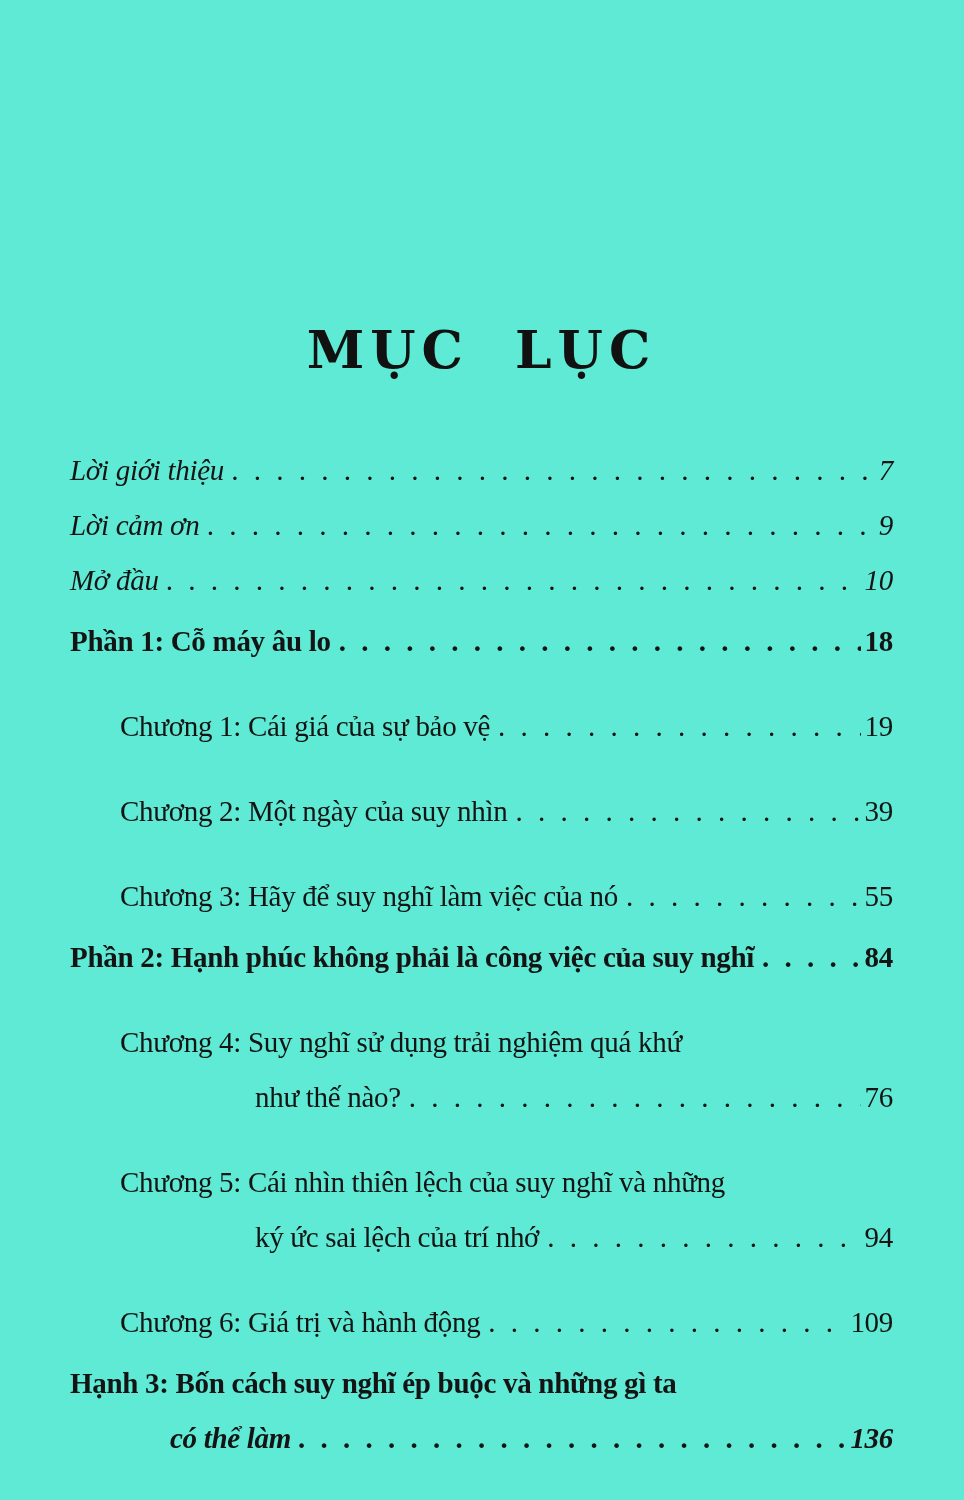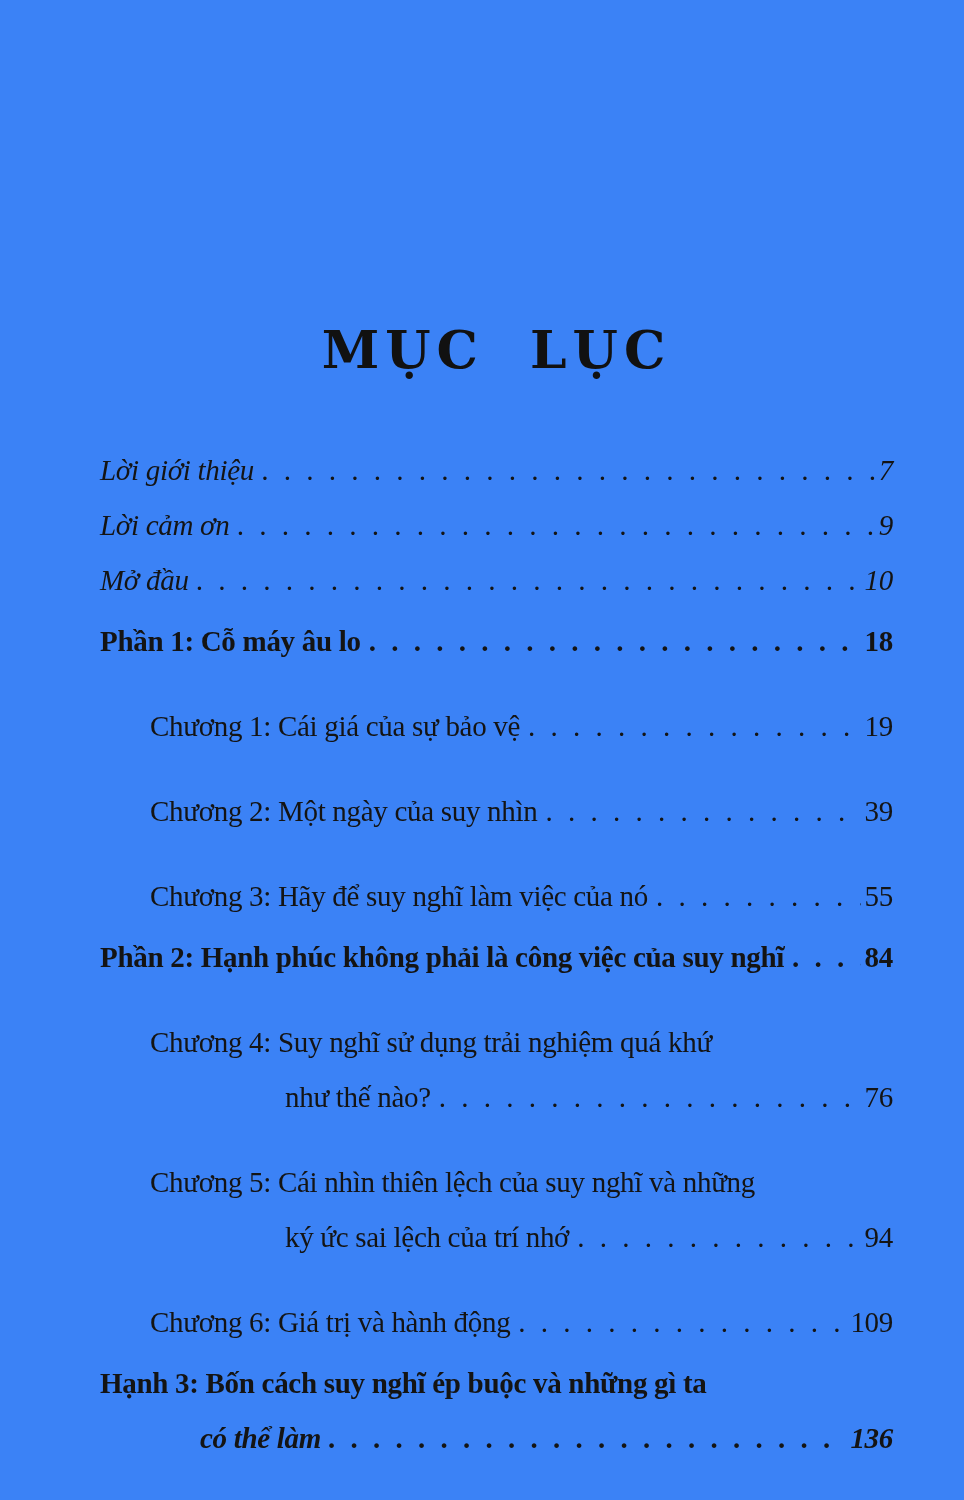--- a/index.html
+++ b/index.html
@@ -4,24 +4,24 @@
 <style>
   html, body { margin: 0; padding: 0; }
   body {
     width: 964px; height: 1500px;
     background: #f2f2f2;
     font-family: "Liberation Serif", "DejaVu Serif", serif;
   }
   .page {
     position: relative;
     width: 964px; height: 1500px;
-    background: #3b82f6;
+    background: #5eead4;
     color: #141414;
     box-sizing: border-box;
-    padding: 320px 71px 0 100px;
+    padding: 320px 71px 0 70px;
     overflow: hidden;
   }
   .title {
     text-align: center;
     font-family: "DejaVu Serif", serif;
     font-weight: bold;
     font-size: 52px;
     line-height: 60px;
     letter-spacing: 6px;
     word-spacing: 22px;

